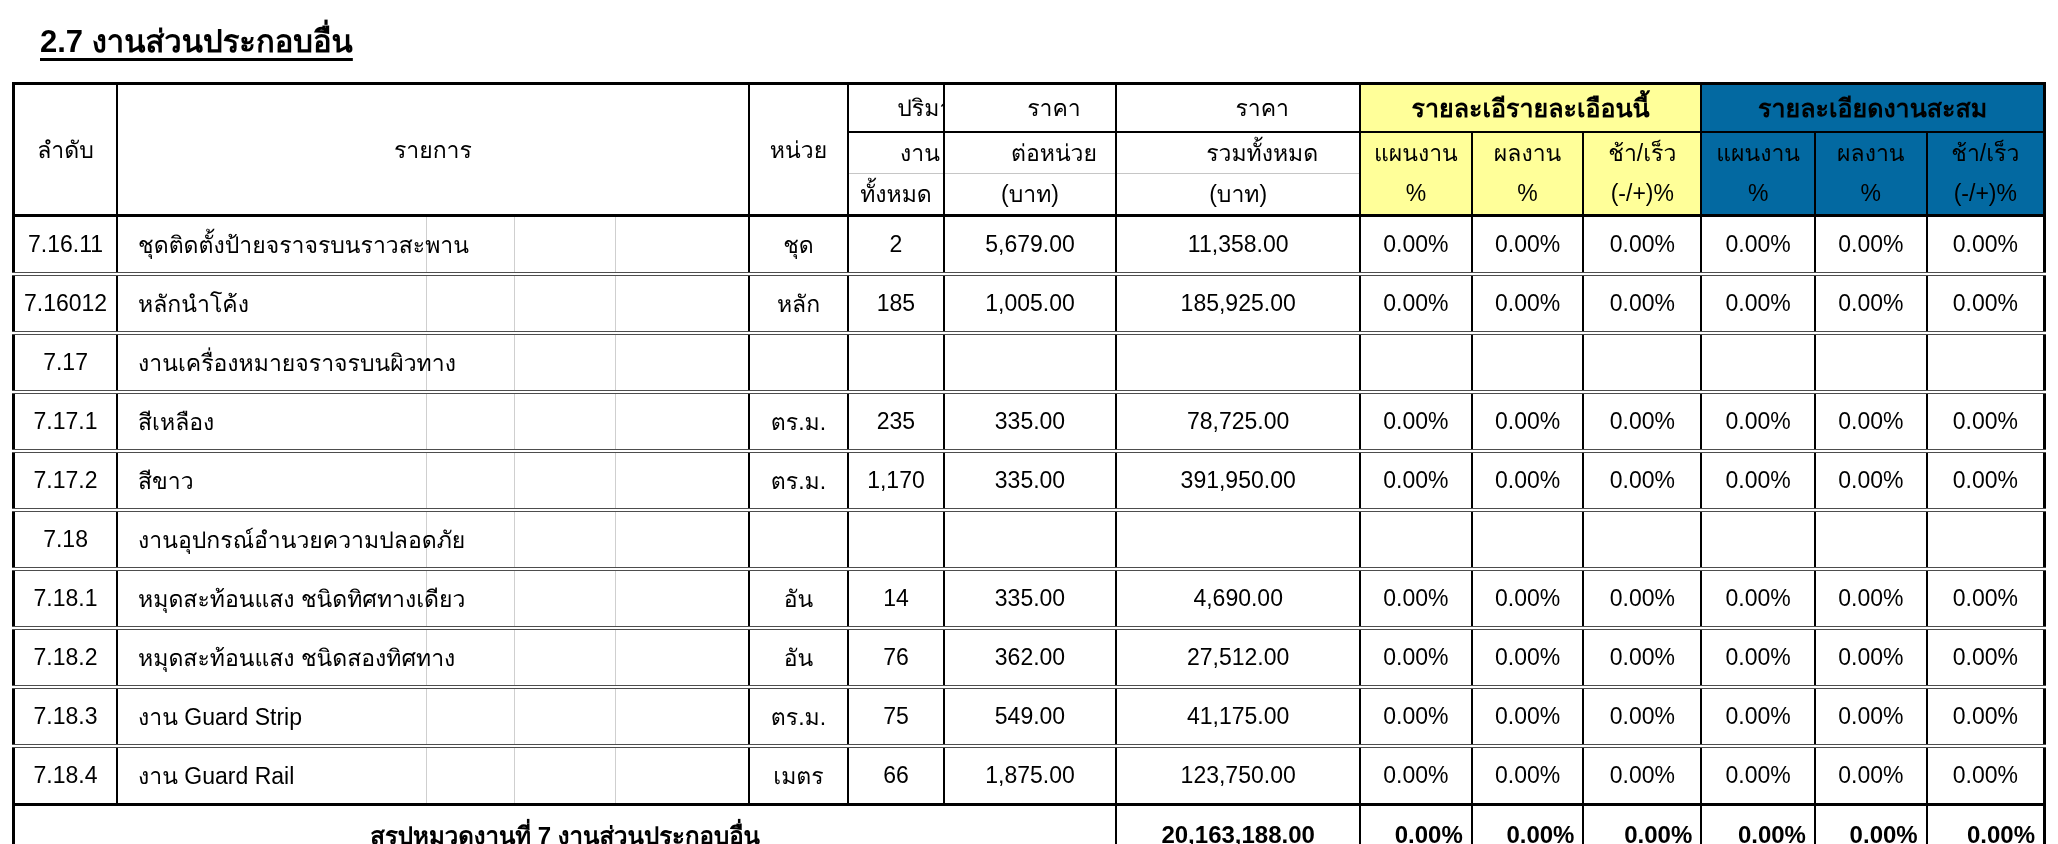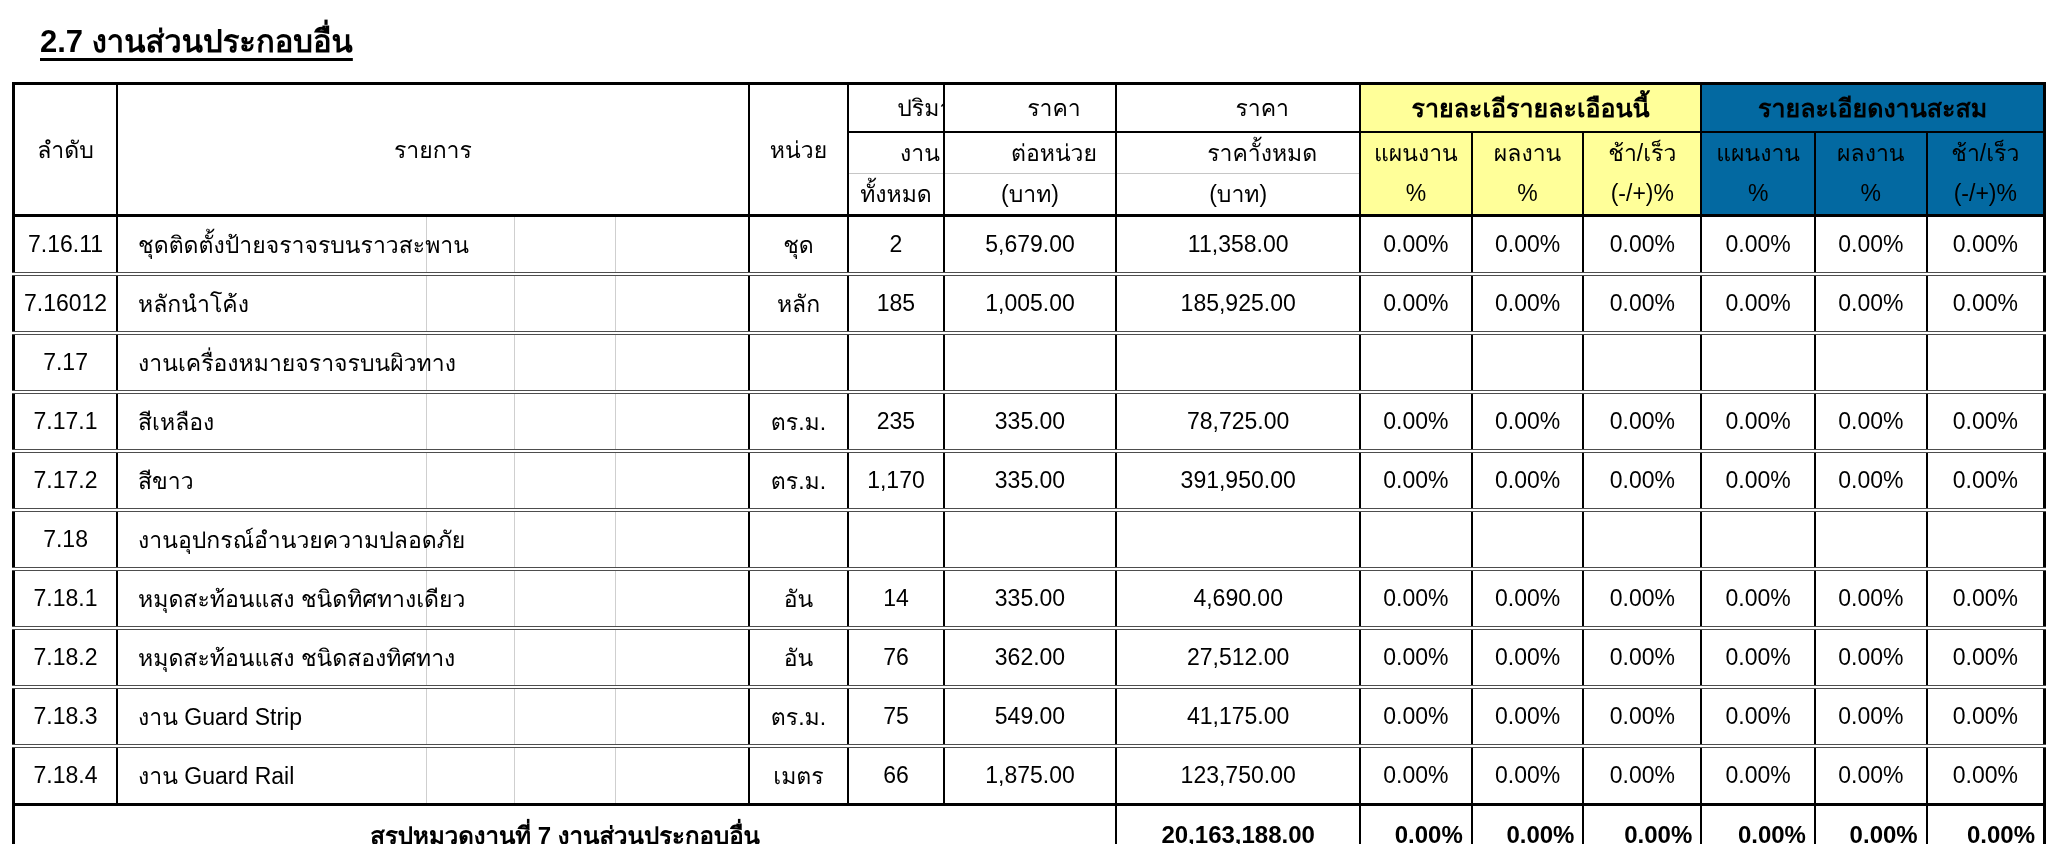--- a/index.html
+++ b/index.html
@@ -97,21 +97,21 @@
       <th rowspan="3">หน่วย</th>
       <th class="stack">ปริมาณ</th>
       <th class="stack">ราคา</th>
       <th class="stack">ราคา</th>
       <th colspan="3" class="group bg-y">รายละเอีรายละเอือนนี้</th>
       <th colspan="3" class="group bg-g">รายละเอียดงานสะสม</th>
     </tr>
     <tr class="h2">
       <th class="stack">งาน</th>
       <th class="stack">ต่อหน่วย</th>
-      <th class="stack">ราคาั้งหมด</th>
+      <th class="stack">รวมทั้งหมด</th>
       <th class="sub2 bg-y">แผนงาน</th>
       <th class="sub2 bg-y">ผลงาน</th>
       <th class="sub2 bg-y">ช้า/เร็ว</th>
       <th class="sub2 bg-g">แผนงาน</th>
       <th class="sub2 bg-g">ผลงาน</th>
       <th class="sub2 bg-g">ช้า/เร็ว</th>
     </tr>
     <tr class="h3">
       <th class="stack3">ทั้งหมด</th>
       <th class="stack3">(บาท)</th>

